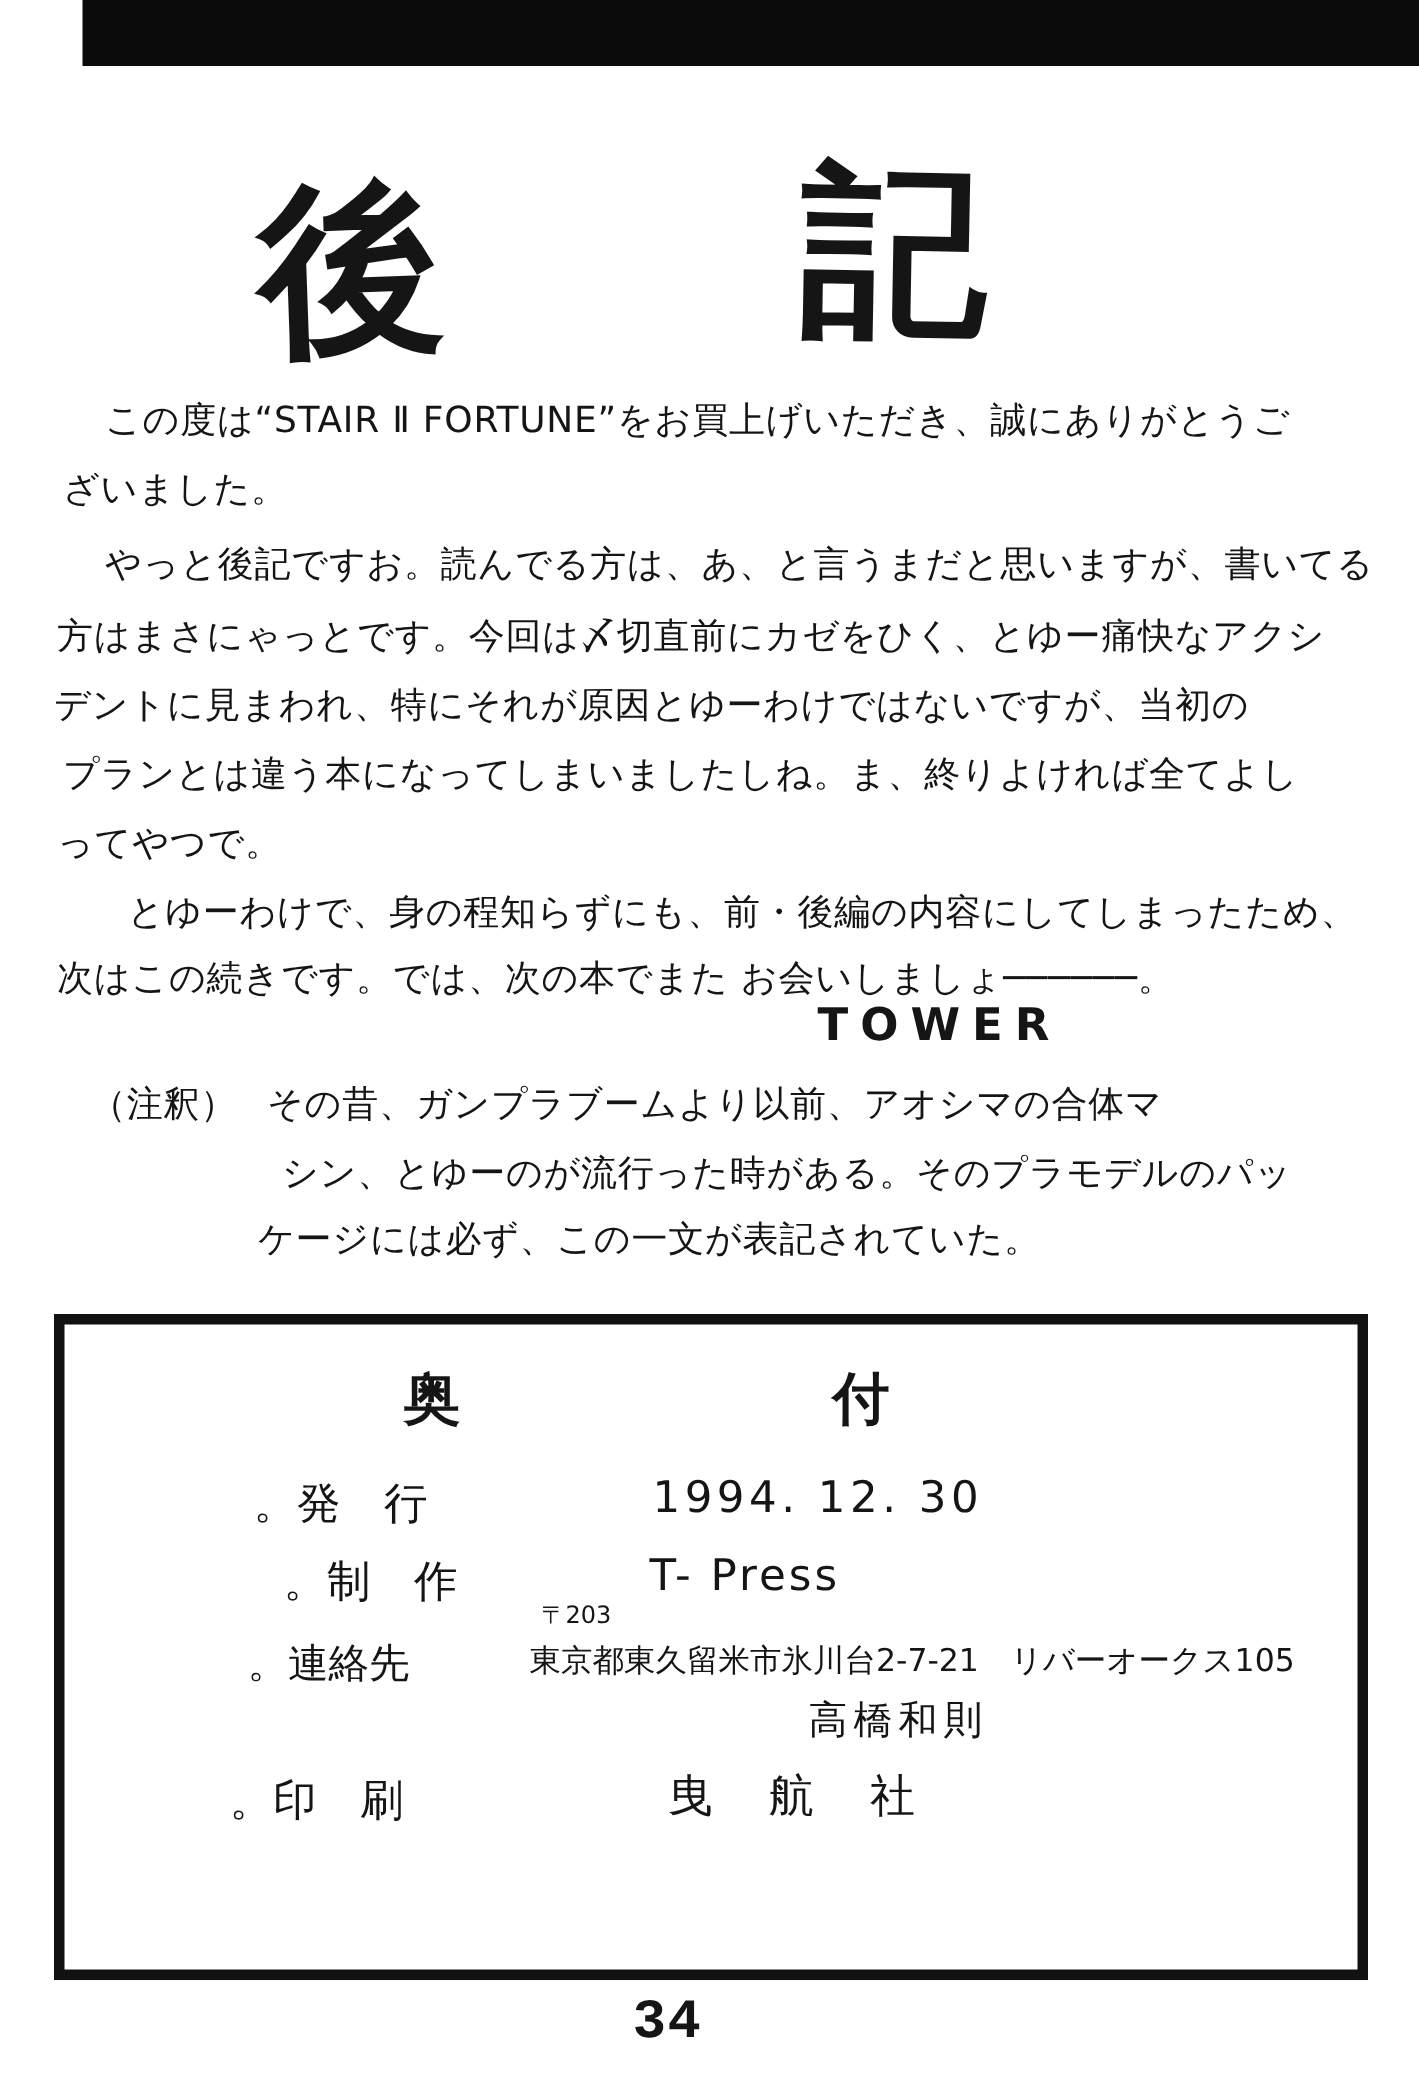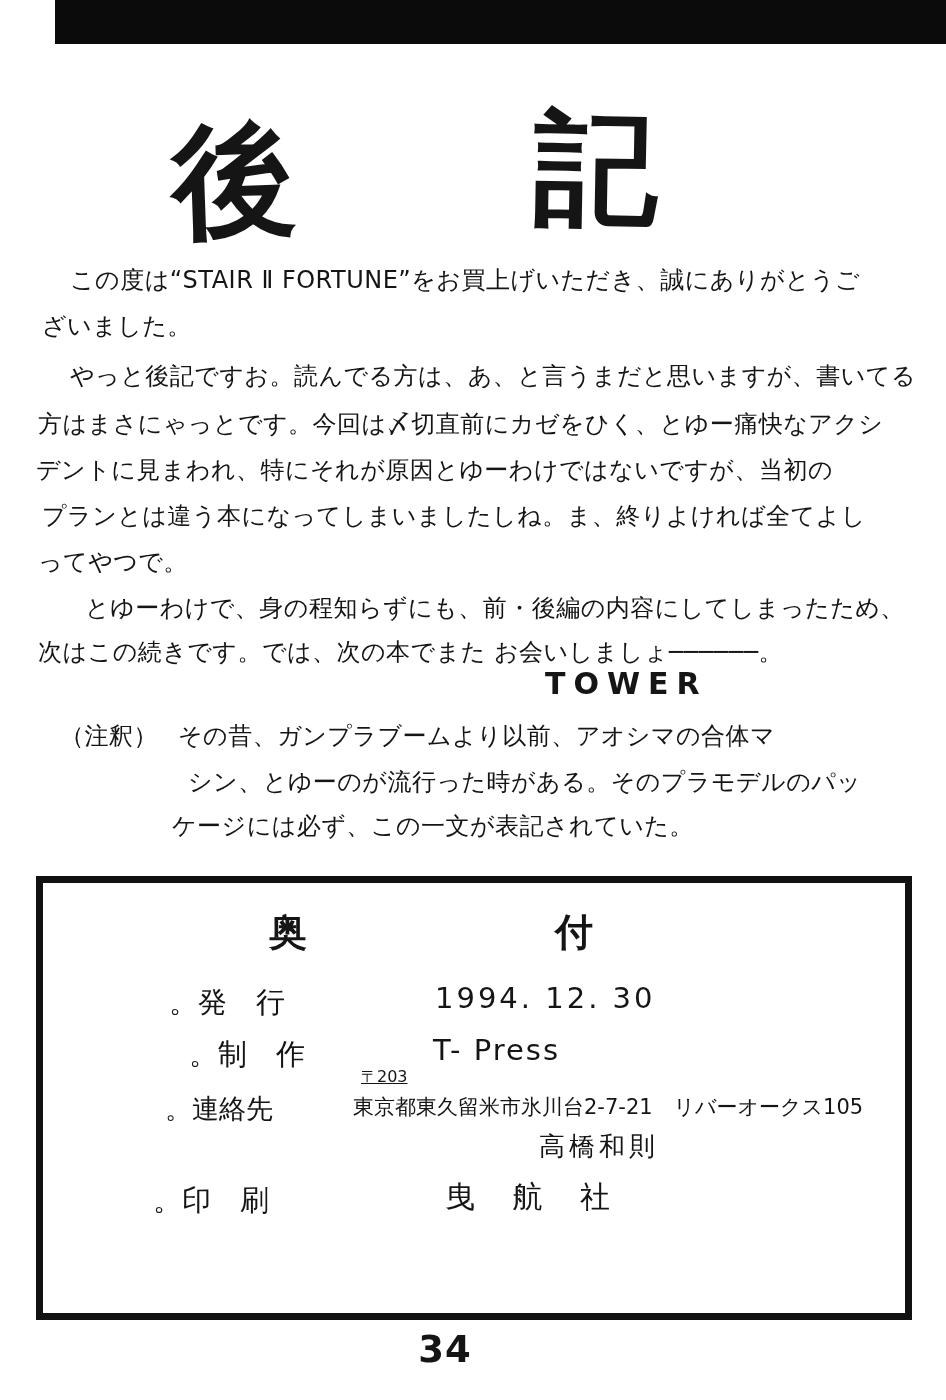--- a/index.html
+++ b/index.html
@@ -35,21 +35,21 @@
   }
   .colophon-header { position:absolute; font-size:38px; font-weight:bold; }
   .col-label { position:absolute; white-space:nowrap; font-size:29px;font-family:Liberation Mono, monospace; }
   .col-value { position:absolute; white-space:nowrap; font-size:29px; }
   .postal { position:absolute; white-space:nowrap; font-size:16px; }
   .address { position:absolute; white-space:nowrap; font-size:21px; }
   .contact-name { position:absolute; white-space:nowrap; font-size:26px; letter-spacing:4px; }
   .print-value { letter-spacing:14px; }
   .page-number {
     position:absolute; left:395px; top:1328px; width:100px;
-    text-align:center; font-size:37px; font-weight:bold; letter-spacing:1px;
+    text-align:center; font-size:37px; font-weight:bold; letter-spacing:1px;font-family:Liberation Mono, monospace;
   }
 </style>
 </head>
 <body>
 
 <div class="page">
 
   <div class="scan-bar"></div>
 
   <div class="title-char" style="left:172px; top:118px;">後</div>
@@ -76,21 +76,21 @@
     <div class="colophon-header" style="left:226px; top:24px; position:absolute;">奥</div>
     <div class="colophon-header" style="left:512px; top:24px; position:absolute;">付</div>
 
     <div class="col-label" style="left:126px; top:100px;">。発　行</div>
     <div class="col-value" style="left:392px; top:98px; letter-spacing:3px;">1994. 12. 30</div>
 
     <div class="col-label" style="left:126px; top:152px;margin-left:20px;">。制　作</div>
     <div class="col-value" style="left:390px; top:150px; letter-spacing:2px;">T- Press</div>
 
     <div class="col-label" style="left:122px; top:208px; font-size:27px;">。連絡先</div>
-    <div class="postal" style="left:318px; top:184px;text-decoration:underline;">〒203</div>
+    <div class="postal" style="left:318px; top:184px;">〒203</div>
     <div class="address" style="left:310px; top:210px;">東京都東久留米市氷川台2-7-21　リバーオークス105</div>
     <div class="contact-name" style="left:496px; top:246px;">高橋和則</div>
 
     <div class="col-label" style="left:110px; top:298px;">。印　刷</div>
     <div class="col-value print-value" style="left:402px; top:294px; font-size:30px;">曳 航 社</div>
   </div>
 
   <div class="page-number">34</div>
 
 </div>

